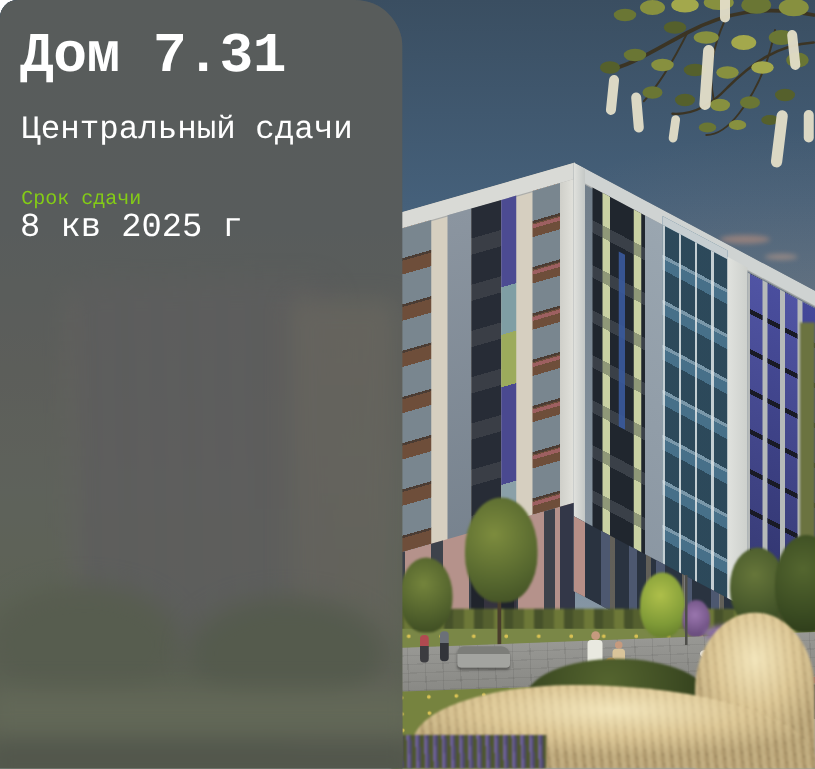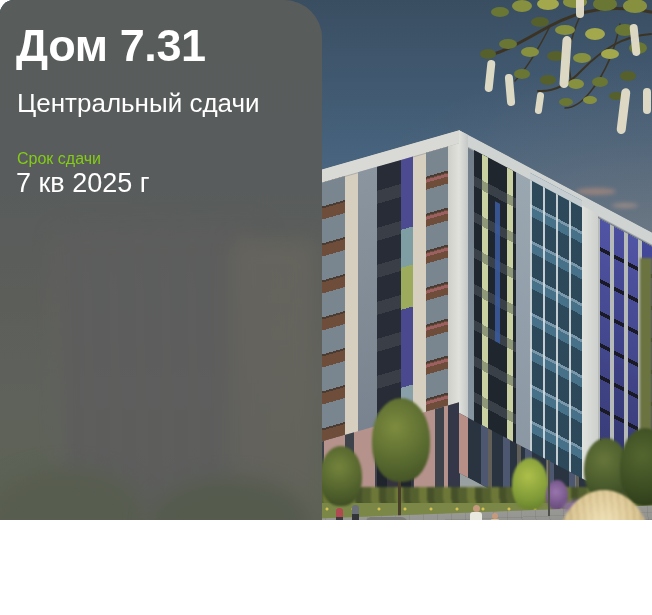--- a/index.html
+++ b/index.html
@@ -1,19 +1,19 @@
 <!DOCTYPE html>
 <html><head>
 <meta charset="utf-8">
 <style>
   html,body{margin:0;padding:0;background:#ffffff;}
   .card{
-    position:relative;width:652px;height:520px;overflow:hidden;
+    position:relative;width:652px;height:615px;overflow:hidden;
     border-radius:14px 0 0 0;background:#3c5064;
-    font-family:Liberation Sans, sans-serif;
+    font-family:Liberation Mono, monospace;
   }
   .abs{position:absolute;}
   
   .sky{left:0;top:0;right:0;bottom:0;
     background:
       radial-gradient(520px 300px at 100% 46%, rgba(196,152,118,.22), transparent 60%),
       linear-gradient(180deg,#3a4e61 0%,#45607a 26%,#557089 48%,#6d8399 66%,#8b9aa6 82%,#a3a49d 100%);}
   .cloud{border-radius:50%;filter:blur(2px);}
   
   .wingL{left:315px;top:130px;width:145px;height:405px;overflow:hidden;
@@ -180,16 +180,16 @@
     <div class="abs blurred" style="left:232px;top:240px;width:85px;height:375px;background:linear-gradient(180deg,#7a7264,#6d685c);opacity:.7;"></div>
     <div class="abs blurred" style="left:-10px;top:468px;width:155px;height:95px;border-radius:50%;background:#585f46;"></div>
     <div class="abs blurred" style="left:150px;top:478px;width:160px;height:90px;border-radius:50%;background:#545b43;"></div>
     <div class="abs blurred" style="left:-10px;top:552px;width:342px;height:45px;background:#6d7355;"></div>
     <div class="abs blurred" style="left:-10px;top:592px;width:342px;height:33px;background:#4f5440;"></div>
     <div class="abs panel-tint"></div>
 
     <div class="abs t t-title">Дом 7.31</div>
     <div class="abs t t-sub">Центральный сдачи</div>
     <div class="abs t t-label">Срок сдачи</div>
-    <div class="abs t t-value">7 кв 2025 г</div>
+    <div class="abs t t-value">8 кв 2025 г</div>
   </div>
 
 </div>
 
 </body></html>

